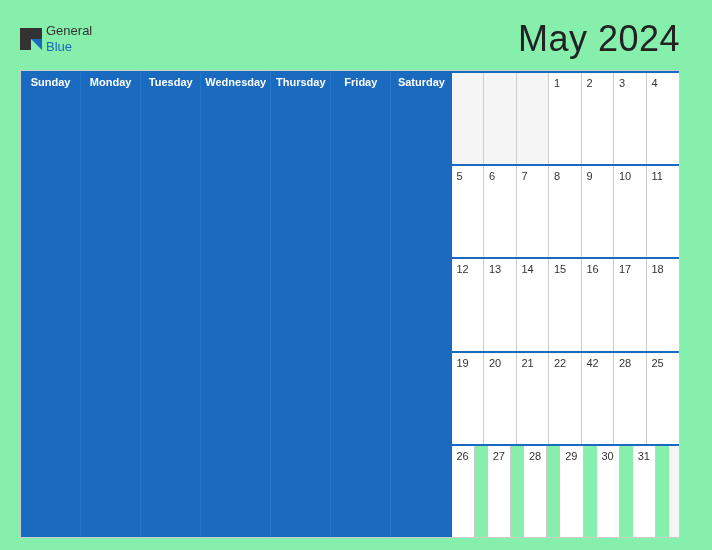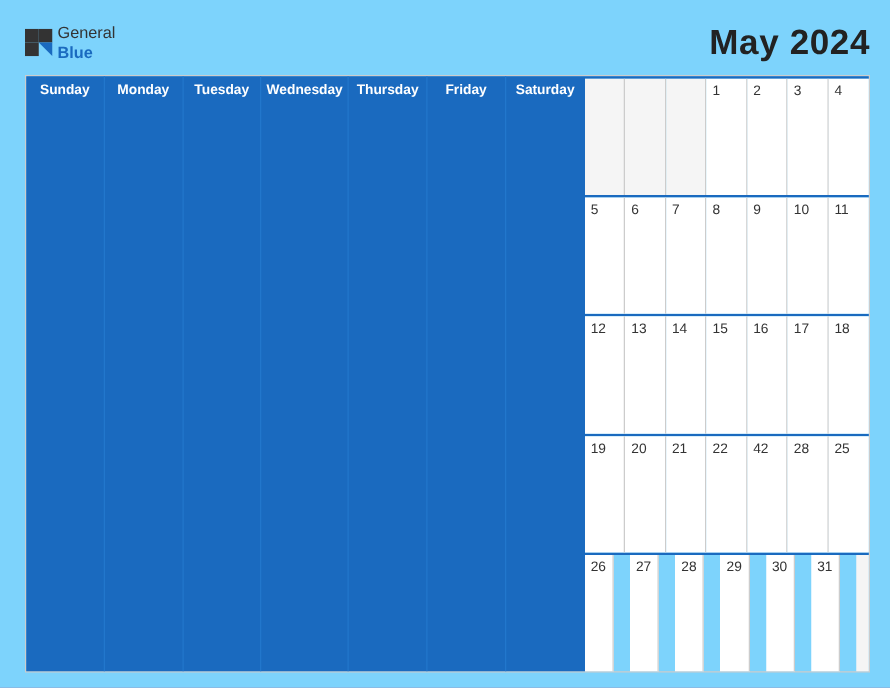--- a/index.html
+++ b/index.html
@@ -8,22 +8,22 @@
       width: 712px;
       height: 550px;
       background: #fff;
       font-family: Arial, sans-serif;
       overflow: hidden;
     }
 
     .page {
       width: 712px;
       height: 550px;
-      background: #7dd3fc;
-      padding: 18px 16px 12px 20px;
+      background: #86efac;
+      padding: 18px 32px 12px 20px;
       display: flex;
       flex-direction: column;
       justify-content: flex-end;
     }
 
     
     .header {
       display: flex;
       justify-content: space-between;
       align-items: center;
@@ -38,31 +38,31 @@
 
     .logo-text {
       font-size: 13px;
       color: #333;
       font-weight: normal;
       line-height: 1.2;
     }
 
     .logo-text span {
       color: #1a6abf;
-      font-weight: bold;
+      font-weight: normal;
     }
 
     .logo-icon {
       width: 22px;
       height: 22px;
     }
 
     .month-title {
-      font-size: 28px;
-      font-weight: bold;
+      font-size: 36px;
+      font-weight: normal;
       color: #222;
       letter-spacing: 0.5px;
     }
 
     
     .calendar {
       flex: 1;
       display: flex;
       flex-direction: row;
       border: 1px solid #ccc;

